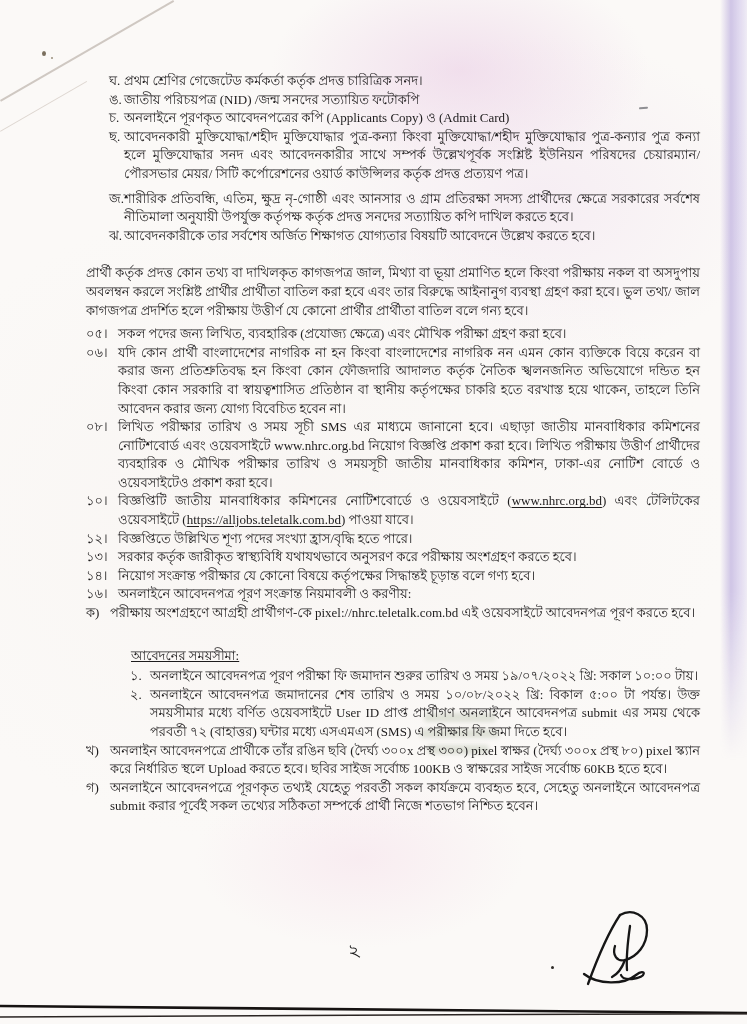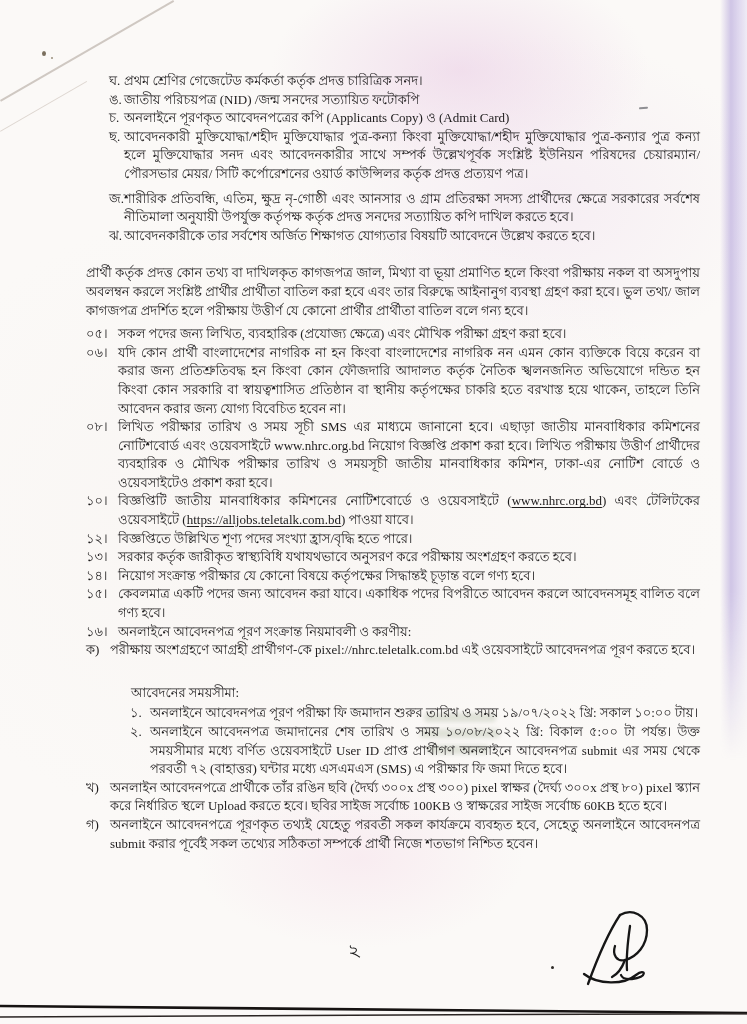--- a/index.html
+++ b/index.html
@@ -36,21 +36,21 @@
   .doc{position:absolute;left:0;top:0;width:747px;box-sizing:border-box;
     padding:72px 47px 0 86px;font-size:13px;line-height:18.6px;z-index:2;}
   .row{display:flex;align-items:flex-start;}
   .lbl{white-space:nowrap;}
   .txt{flex:1;text-align:justify;}
   .lettered{margin-left:23px;}   .lettered>.lbl{flex:0 0 15px;}
   .numbered>.lbl{flex:0 0 32px;}
   .sub-letter>.lbl{flex:0 0 24px;}
   .sub-num{margin-left:44px;}    .sub-num>.lbl{flex:0 0 20px;}
   .para{text-align:justify;}
-  .heading{margin:24px 0 2px 45px;}
+  .heading{margin:24px 0 2px 45px;text-decoration:underline;}
   .g1{margin-top:6px;} .g2{margin-top:19px;} .g3{margin-top:5px;}
   u{text-underline-offset:2px;}
   
   .pagenum{position:absolute;left:348px;top:936px;font-size:19px;color:#1b1b1b;
     transform:rotate(-14deg);z-index:2;}
   .signature{position:absolute;left:568px;top:908px;z-index:2;}
   .signature svg path{stroke:#161616;stroke-width:2.3;fill:none;stroke-linecap:round;}
 </style>
 </head>
 <body>
@@ -117,24 +117,20 @@
       </div>
       <div class="row numbered">
         <span class="lbl">১৩।</span>
         <span class="txt">সরকার কর্তৃক জারীকৃত স্বাস্থ্যবিধি যথাযথভাবে অনুসরণ করে পরীক্ষায় অংশগ্রহণ করতে হবে।</span>
       </div>
       <div class="row numbered">
         <span class="lbl">১৪।</span>
         <span class="txt">নিয়োগ সংক্রান্ত পরীক্ষার যে কোনো বিষয়ে কর্তৃপক্ষের সিদ্ধান্তই চূড়ান্ত বলে গণ্য হবে।</span>
       </div>
       <div class="row numbered">
-        <span class="lbl">১৫।</span>
-        <span class="txt">কেবলমাত্র একটি পদের জন্য আবেদন করা যাবে। একাধিক পদের বিপরীতে আবেদন করলে আবেদনসমূহ বালিত বলে গণ্য হবে।</span>
-      </div>
-      <div class="row numbered">
         <span class="lbl">১৬।</span>
         <span class="txt">অনলাইনে আবেদনপত্র পূরণ সংক্রান্ত নিয়মাবলী ও করণীয়:</span>
       </div>
       <div class="row sub-letter">
         <span class="lbl">ক)</span>
         <span class="txt">পরীক্ষায় অংশগ্রহণে আগ্রহী প্রার্থীগণ-কে pixel://nhrc.teletalk.com.bd এই ওয়েবসাইটে আবেদনপত্র পূরণ করতে হবে।</span>
       </div>
       <div class="heading">আবেদনের সময়সীমা:</div>
       <div class="row sub-num">
         <span class="lbl">১.</span>

